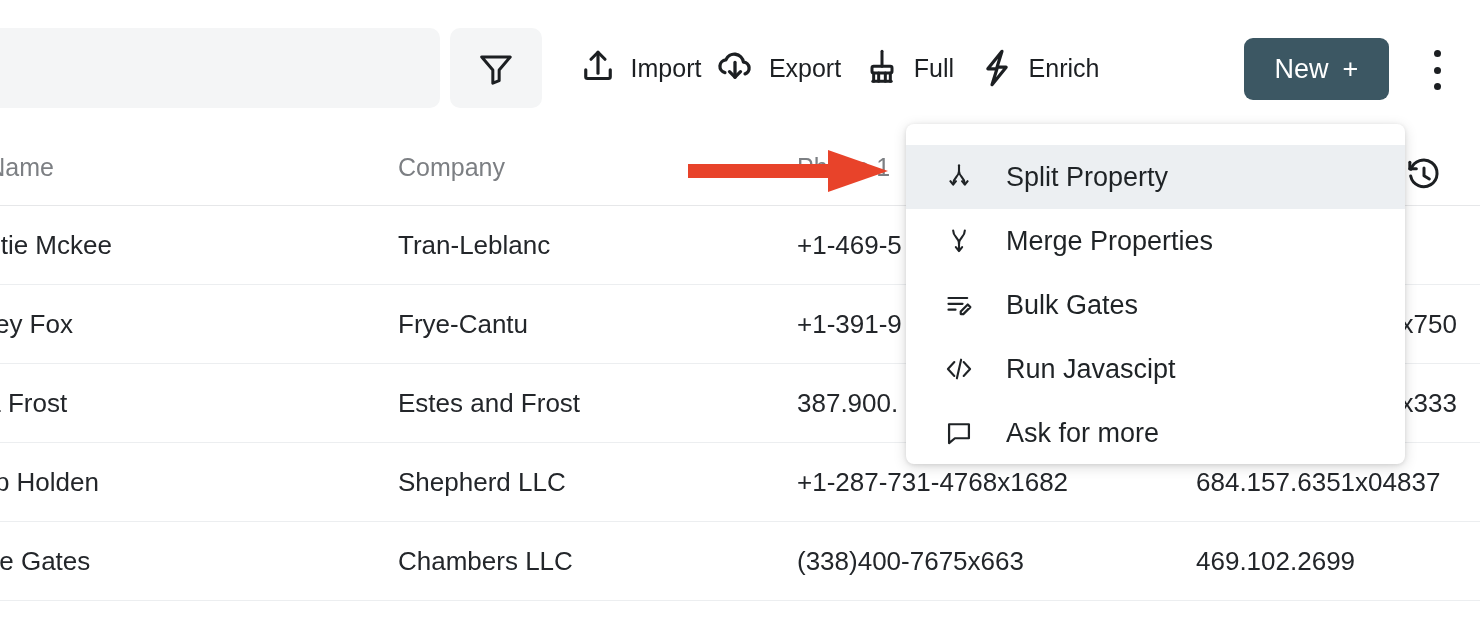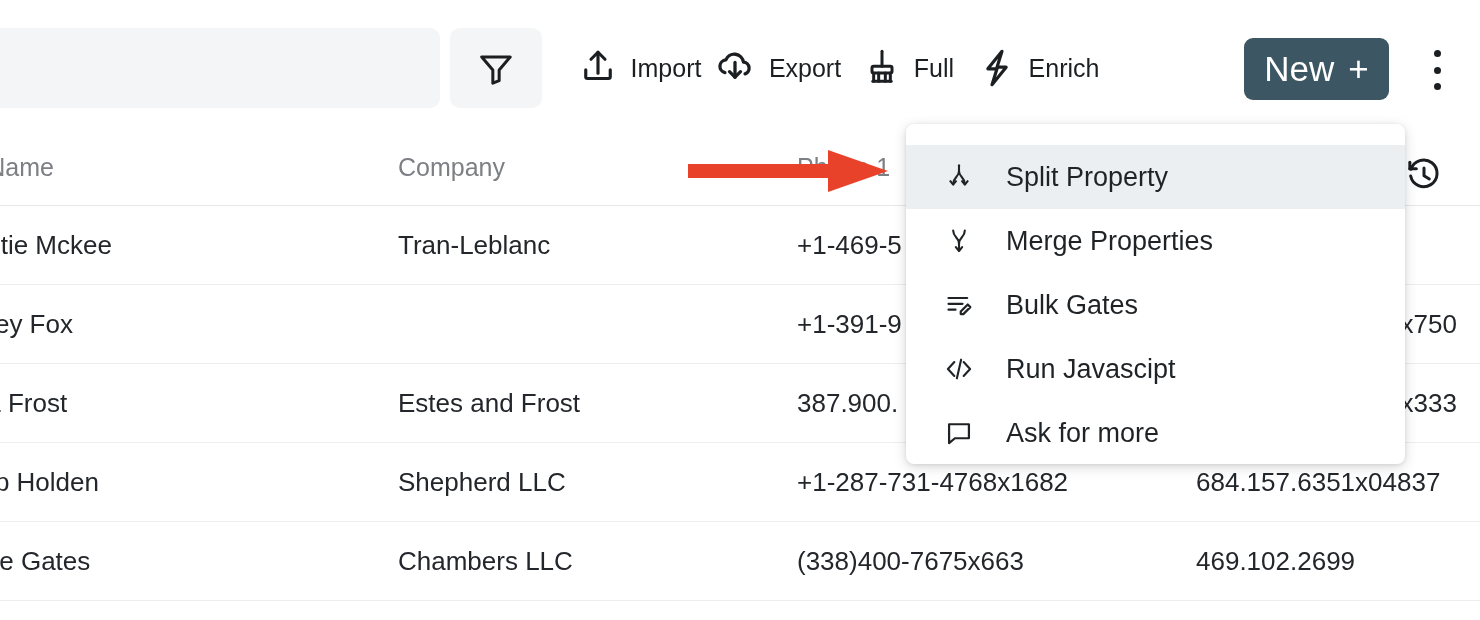--- a/index.html
+++ b/index.html
@@ -34,21 +34,21 @@
     gap:12px; cursor:pointer; border-radius:12px; background:transparent;
   }
   .tool-btn .ic { height:48px; display:flex; align-items:center; justify-content:center; }
   .tool-btn .lbl { font-size:25px; color:#1c1f22; line-height:1; }
   .tool-btn.active { border:2px solid #e2e4e6; background:#fff; }
 
   .new-btn {
     position:absolute; left:1244px; top:38px; width:145px; height:62px;
     background:#3c5763; border-radius:9px; border:none;
     display:flex; align-items:center; justify-content:center; gap:14px;
-    color:#ffffff; font-size:35px; font-family:"Liberation Sans",sans-serif;
+    color:#ffffff; font-size:27px; font-family:"Liberation Sans",sans-serif;
     cursor:pointer;
   }
   .kebab {
     position:absolute; left:1421px; top:48px; width:32px; height:44px;
     display:flex; flex-direction:column; align-items:center; justify-content:space-between;
     cursor:pointer; padding:2px 0;
   }
   .kebab i { display:block; width:7px; height:7px; border-radius:50%; background:#1c1f22; }
 
   
@@ -180,20 +180,21 @@
     </div>
 
     <div class="row">
       <div class="cell c0">Christie Mckee</div>
       <div class="cell c1">Tran-Leblanc</div>
       <div class="cell c2">+1-469-5</div>
       <div class="cell c3"></div>
     </div>
     <div class="row">
       <div class="cell c0">Audrey Fox</div>
+      <div class="cell c1">Frye-Cantu</div>
       <div class="cell c2">+1-391-9</div>
       <div class="cell c3" style="left:1386px;">8x750</div>
     </div>
     <div class="row">
       <div class="cell c0">Karla Frost</div>
       <div class="cell c1">Estes and Frost</div>
       <div class="cell c2">387.900.</div>
       <div class="cell c3" style="left:1386px;">4x333</div>
     </div>
     <div class="row">

